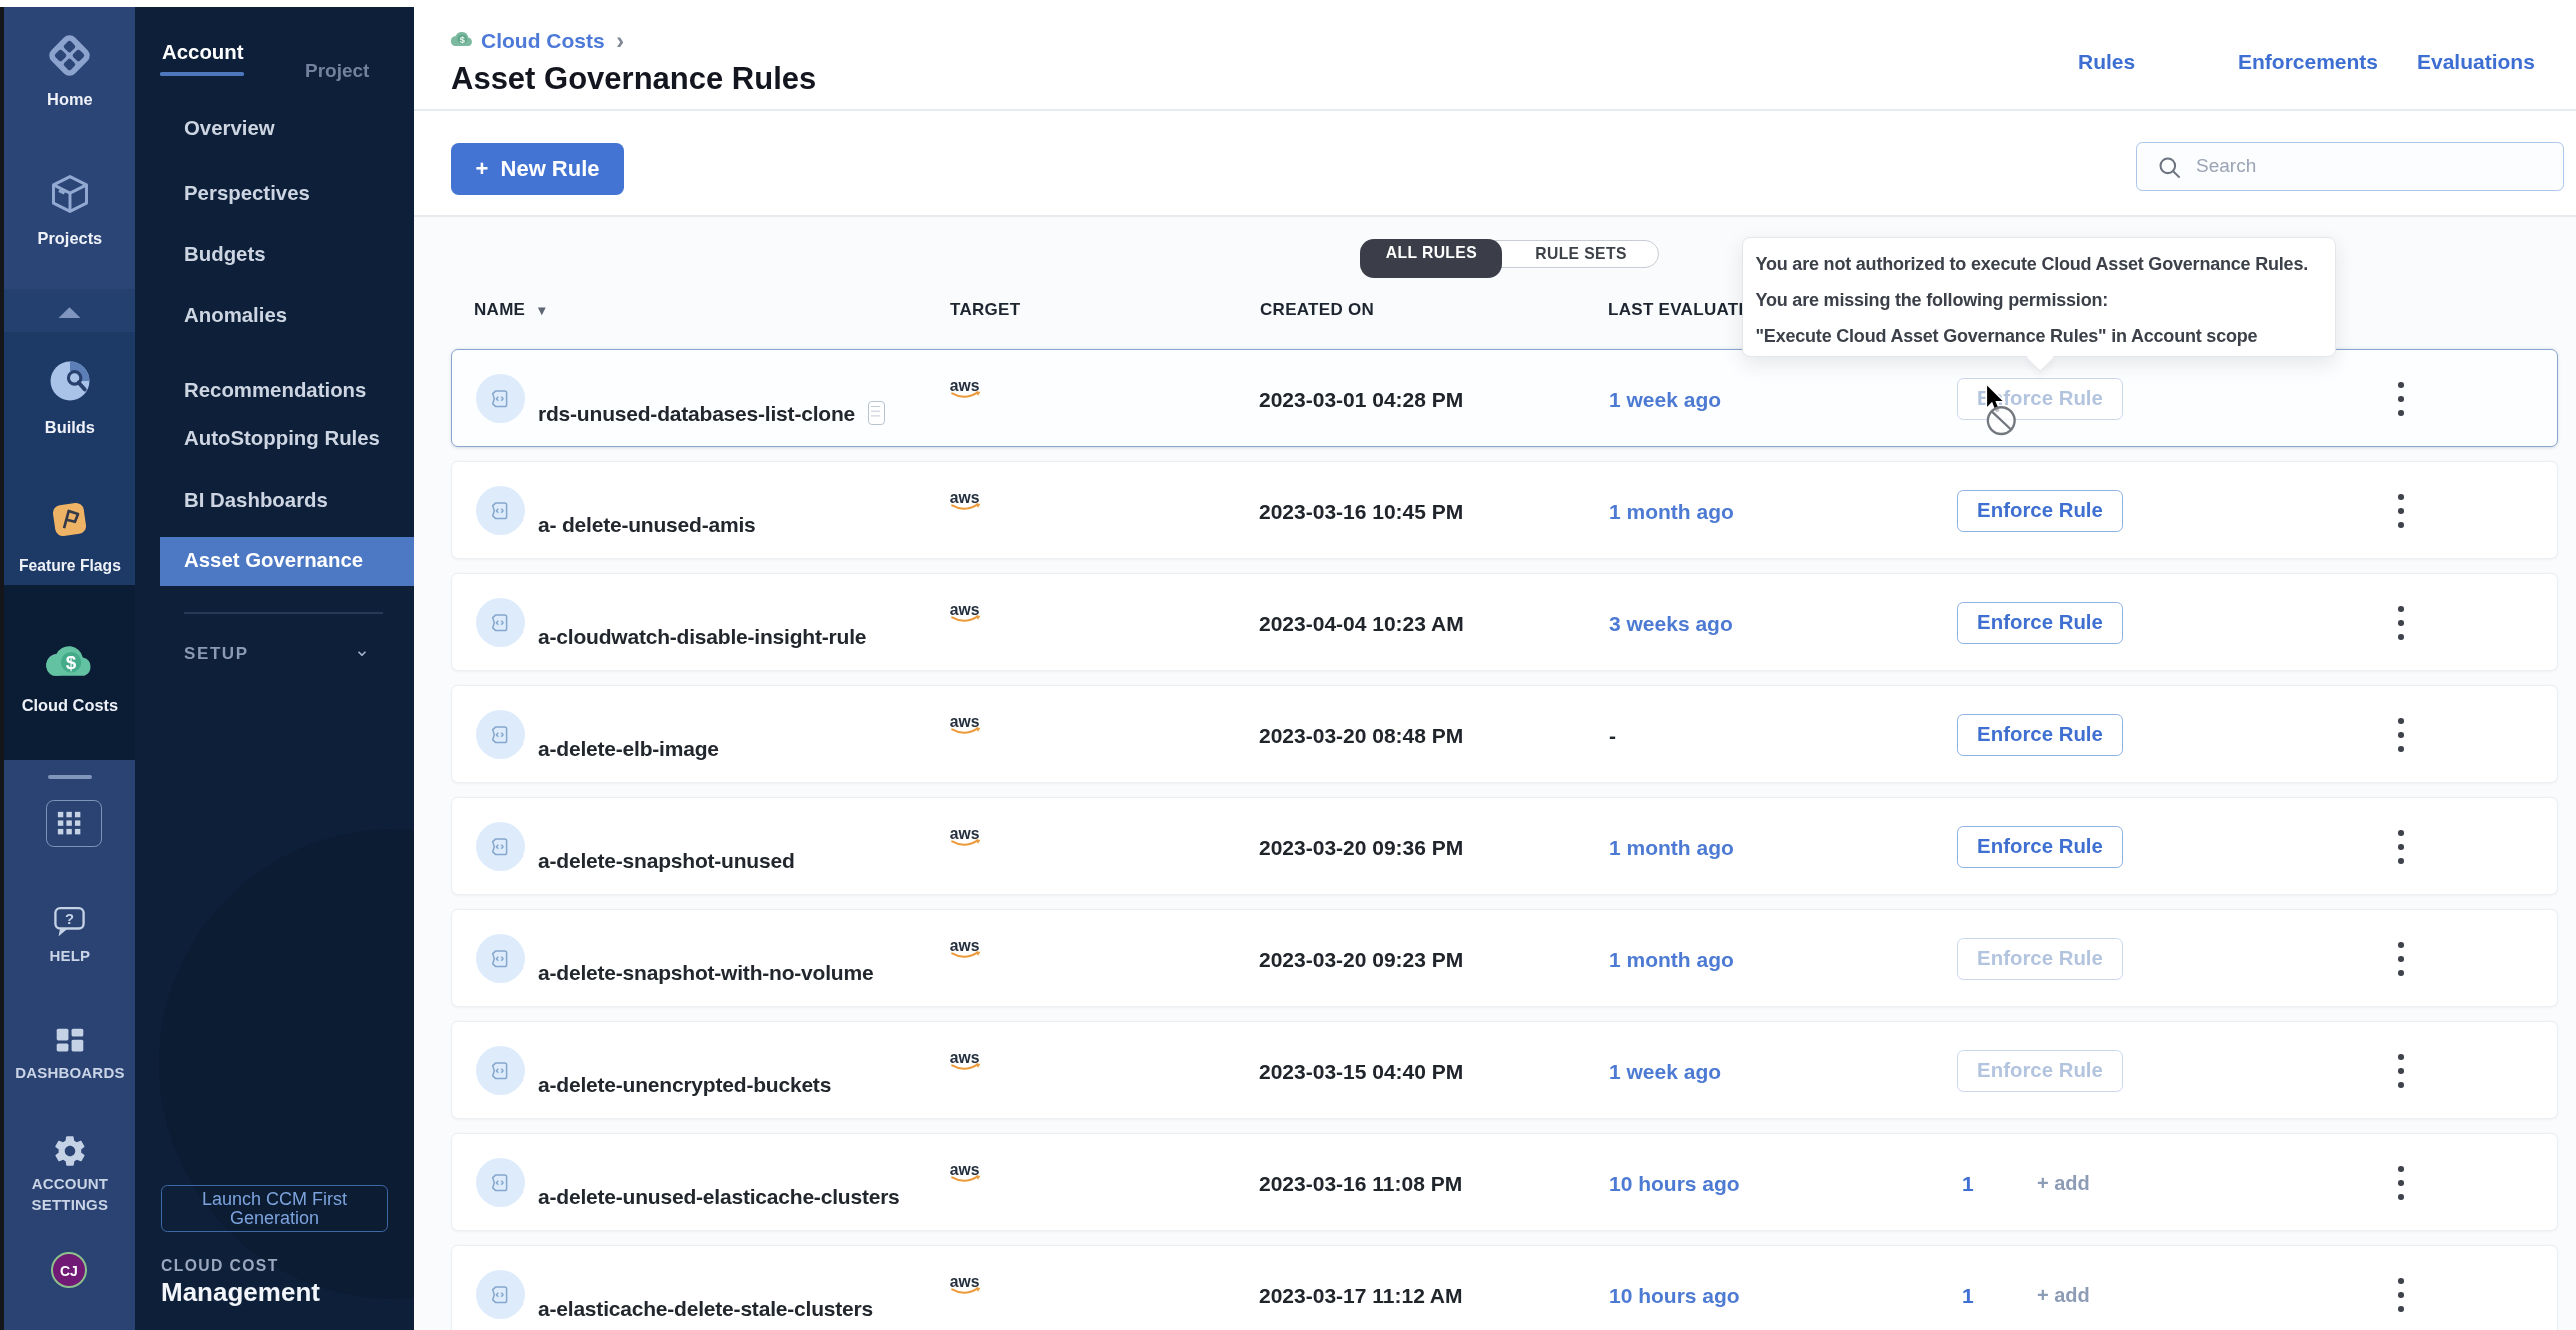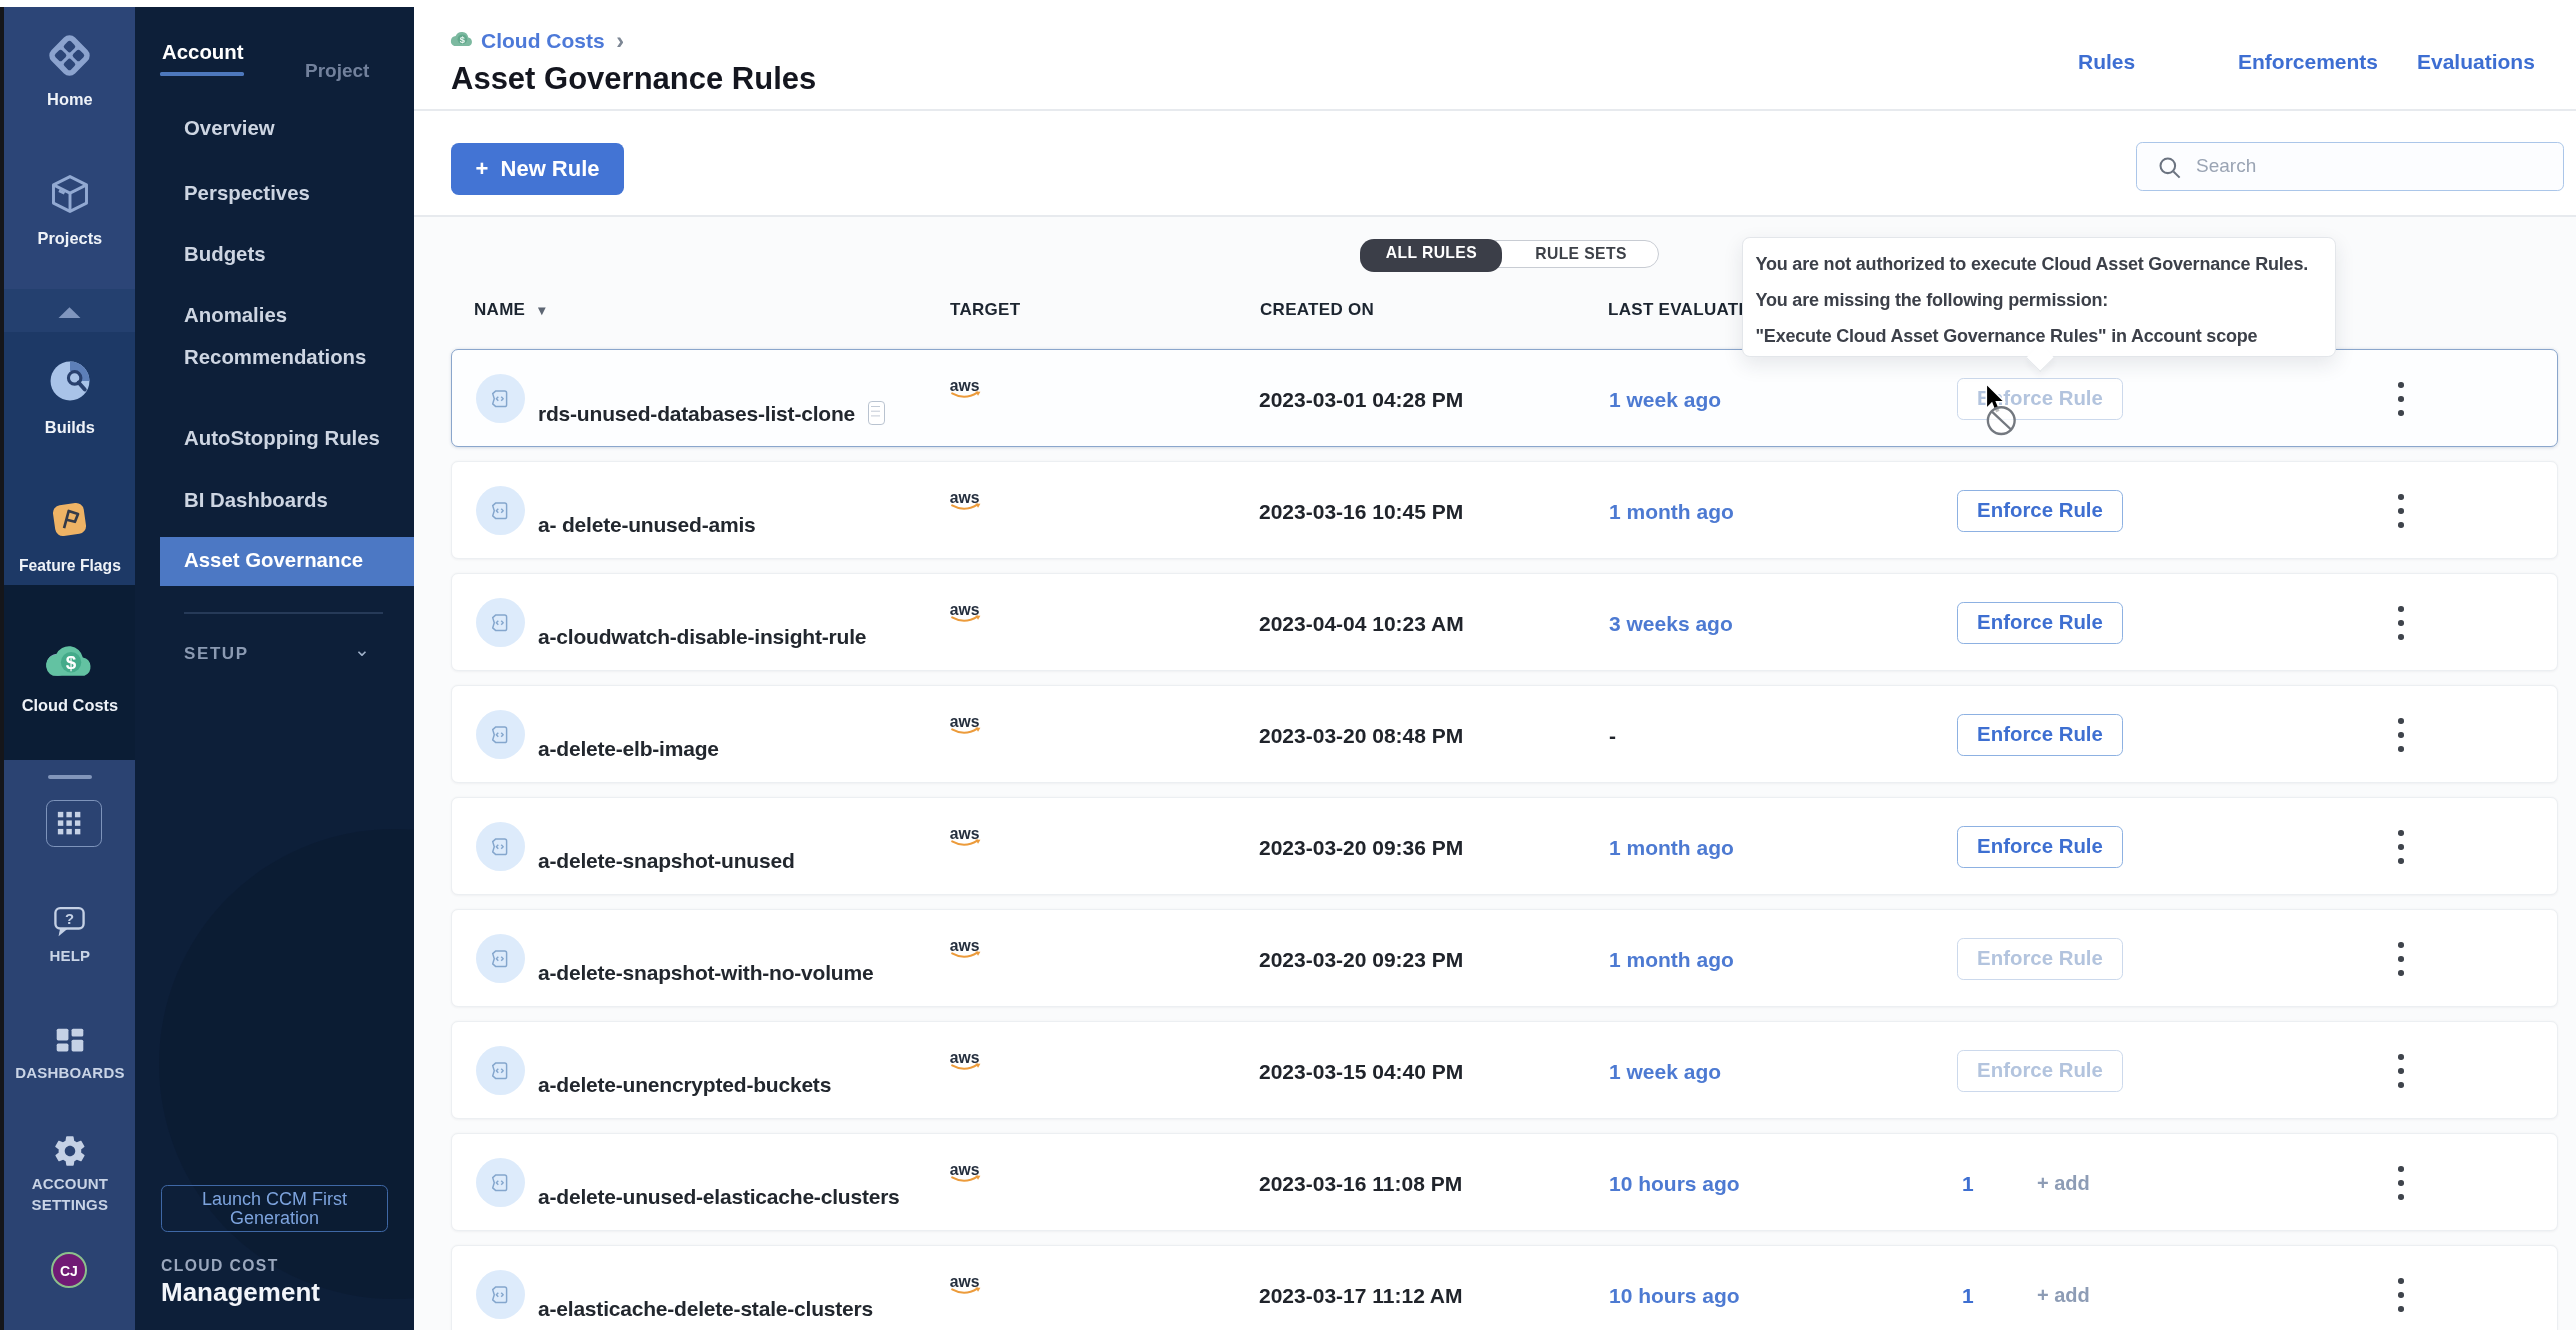--- a/index.html
+++ b/index.html
@@ -47,21 +47,21 @@
 
   .toplink { position:absolute; top:50px; font-size:21px; font-weight:bold; color:#3d6ed2; }
 
   .newrule { position:absolute; left:37px; top:143px; width:173px; height:52px; background:#4374d4; border-radius:7.8px;
     color:#fff; font-size:22px; font-weight:bold; text-align:center; line-height:51px; }
   .search { position:absolute; left:1722px; top:142px; width:428px; height:49px; background:#fcfdff; border:1.6px solid #abc6e9;
     border-radius:6.3px; }
   .search .ph { position:absolute; left:59px; top:11.7px; font-size:19px; color:#9aa4b4; }
 
   .pillwrap { position:absolute; left:947px; top:240px; width:298px; height:28px; border:1.6px solid #c8ccd3; border-radius:14px; background:#fff; }
-  .pill1 { position:absolute; left:-1.6px; top:-1.6px; width:142px; height:33px; background:#3b3e48; border-radius:14px;
+  .pill1 { position:absolute; left:-1.6px; top:-1.6px; width:142px; height:39px; background:#3b3e48; border-radius:14px;
     color:#fff; font-size:15.7px; font-weight:bold; text-align:center; line-height:28px; letter-spacing:0.4px; }
   .pill2 { position:absolute; left:142px; top:0; width:154px; height:25px; color:#3d4148; font-size:15.7px; font-weight:bold;
     text-align:center; line-height:25px; letter-spacing:0.4px; }
 
   .th { position:absolute; top:300px; font-size:17px; font-weight:bold; color:#1c2530; letter-spacing:0.3px; }
 
   .card { position:absolute; left:37px; width:2107px; height:98px; background:#fff; border:0.8px solid #eceff2;
     border-radius:7px; box-shadow:0 0.8px 2.3px rgba(30,40,60,.05); }
   .card.sel { border:1.6px solid #8aa6cc; background:#fdfeff; box-shadow:0 0.8px 3.1px rgba(40,70,120,.18); }
   .ricon { position:absolute; left:23.5px; top:24px; width:49px; height:49px; background:#ddebfb; border-radius:50%; }
@@ -190,21 +190,21 @@
 
 <div id="snav">
   <div class="wm"></div>
   <div class="tab1">Account</div>
   <div class="tab2">Project</div>
   <div class="tabline"></div>
   <div class="snavitem" style="top:110px;">Overview</div>
   <div class="snavitem" style="top:175px;">Perspectives</div>
   <div class="snavitem" style="top:236px;">Budgets</div>
   <div class="snavitem" style="top:297px;">Anomalies</div>
-  <div class="snavitem" style="top:339px;text-align:right;">Recommendations</div>
+  <div class="snavitem" style="top:372px;text-align:right;">Recommendations</div>
   <div class="snavitem" style="top:420px;">AutoStopping Rules</div>
   <div class="snavitem" style="top:482px;">BI Dashboards</div>
   <div class="selbar">
       <span>Asset Governance</span>
     </div>
   <div class="sep"></div>
   <div class="setup">SETUP</div>
   <div class="chev">⌄</div>
   <div class="launch">Launch CCM First<br>Generation</div>
   <div class="cc1">CLOUD COST</div>

